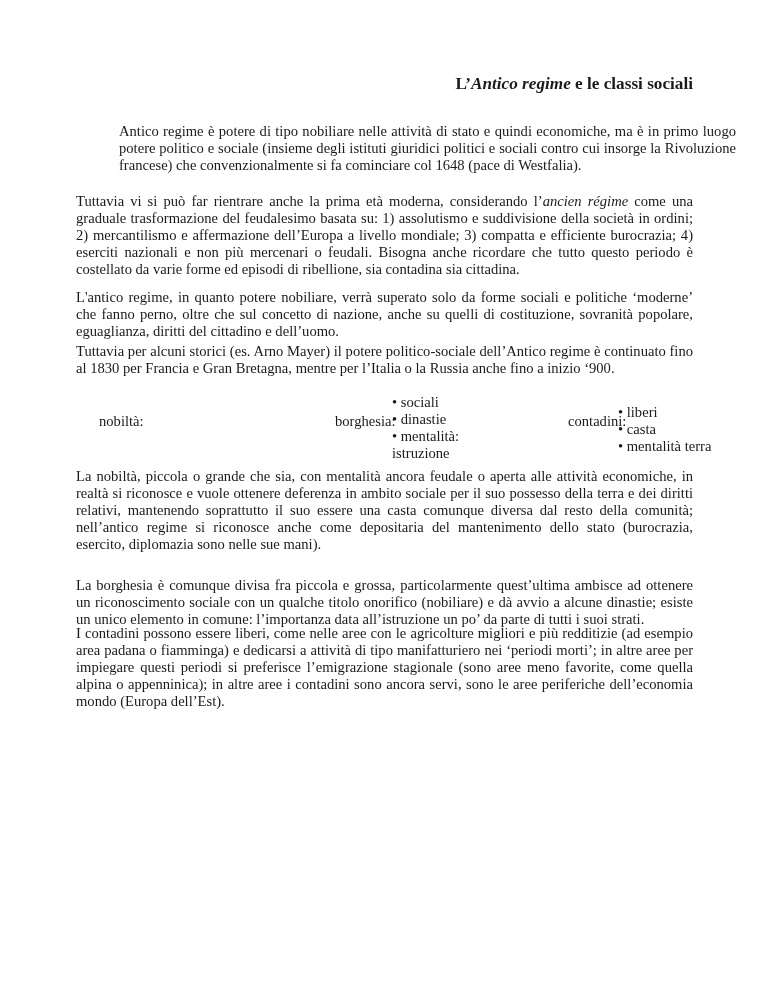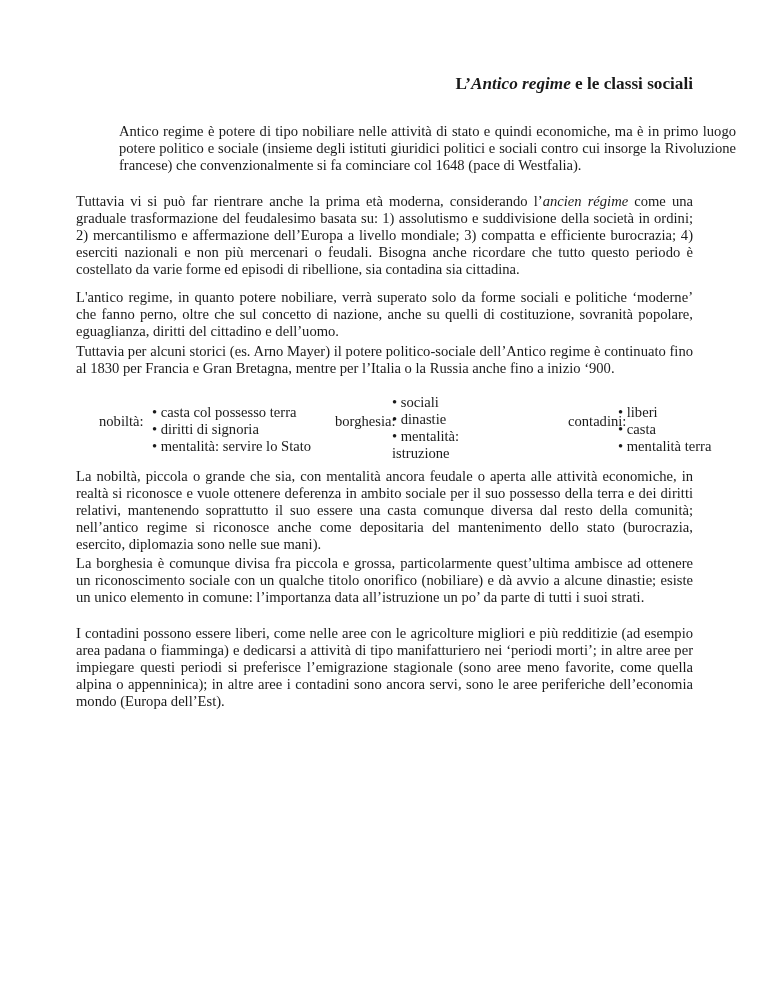--- a/index.html
+++ b/index.html
@@ -83,40 +83,35 @@
   <p class="para" style="top:123px;margin-left:43px;">Antico regime è potere di tipo nobiliare nelle attività di stato e quindi economiche, ma è in primo luogo potere politico e sociale (insieme degli istituti giuridici politici e sociali contro cui insorge la Rivoluzione francese) che convenzionalmente si fa cominciare col 1648 (pace di Westfalia).</p>
 
   <p class="para" style="top:193px;"><span>Tuttavia vi si può far rientrare anche la prima età moderna, considerando l’</span><em>ancien régime</em><span> come una graduale trasformazione del feudalesimo basata su: 1) assolutismo e suddivisione della società in ordini; 2) mercantilismo e affermazione dell’Europa a livello mondiale; 3) compatta e efficiente burocrazia; 4) eserciti nazionali e non più mercenari o feudali. Bisogna anche ricordare che tutto questo periodo è costellato da varie forme ed episodi di ribellione, sia contadina sia cittadina.</span></p>
 
   <p class="para" style="top:289px;">L'antico regime, in quanto potere nobiliare, verrà superato solo da forme sociali e politiche ‘moderne’ che fanno perno, oltre che sul concetto di nazione, anche su quelli di costituzione, sovranità popolare, eguaglianza, diritti del cittadino e dell’uomo.</p>
 
   <p class="para" style="top:343px;">Tuttavia per alcuni storici (es. Arno Mayer) il potere politico-sociale dell’Antico regime è continuato fino al 1830 per Francia e Gran Bretagna, mentre per l’Italia o la Russia anche fino a inizio ‘900.</p>
 
   <div class="social-table">
     <div class="group-label" style="left:3px; top:17px;">nobiltà:</div>
-    <ul class="group-list" style="left:76px; top:8px;">
-      <li>casta col possesso terra</li>
-      <li>diritti di signoria</li>
-      <li>mentalità: servire lo Stato</li>
-    </ul>
 
     <div class="group-label" style="left:239px; top:17px;">borghesia:</div>
     <ul class="group-list wrap" style="left:316px; top:-2px; width:80px;">
       <li>sociali</li>
       <li>dinastie</li>
       <li>mentalità: istruzione</li>
     </ul>
 
     <div class="group-label" style="left:472px; top:17px;">contadini:</div>
     <ul class="group-list" style="left:542px; top:8px;">
       <li>liberi</li>
       <li>casta</li>
       <li>mentalità terra</li>
     </ul>
   </div>
 
   <p class="para" style="top:468px;">La nobiltà, piccola o grande che sia, con mentalità ancora feudale o aperta alle attività economiche, in realtà si riconosce e vuole ottenere deferenza in ambito sociale per il suo possesso della terra e dei diritti relativi, mantenendo soprattutto il suo essere una casta comunque diversa dal resto della comunità; nell’antico regime si riconosce anche come depositaria del mantenimento dello stato (burocrazia, esercito, diplomazia sono nelle sue mani).</p>
 
-  <p class="para" style="top:555px;">La borghesia è comunque divisa fra piccola e grossa, particolarmente quest’ultima ambisce ad ottenere un riconoscimento sociale con un qualche titolo onorifico (nobiliare) e dà avvio a alcune dinastie; esiste un unico elemento in comune: l’importanza data all’istruzione un po’ da parte di tutti i suoi strati.</p>
+  <p class="para" style="top:577px;">La borghesia è comunque divisa fra piccola e grossa, particolarmente quest’ultima ambisce ad ottenere un riconoscimento sociale con un qualche titolo onorifico (nobiliare) e dà avvio a alcune dinastie; esiste un unico elemento in comune: l’importanza data all’istruzione un po’ da parte di tutti i suoi strati.</p>
 
   <p class="para" style="top:625px;">I contadini possono essere liberi, come nelle aree con le agricolture migliori e più redditizie (ad esempio area padana o fiamminga) e dedicarsi a attività di tipo manifatturiero nei ‘periodi morti’; in altre aree per impiegare questi periodi si preferisce l’emigrazione stagionale (sono aree meno favorite, come quella alpina o appenninica); in altre aree i contadini sono ancora servi, sono le aree periferiche dell’economia mondo (Europa dell’Est).</p>
 
 </div>
 
 </body></html>

